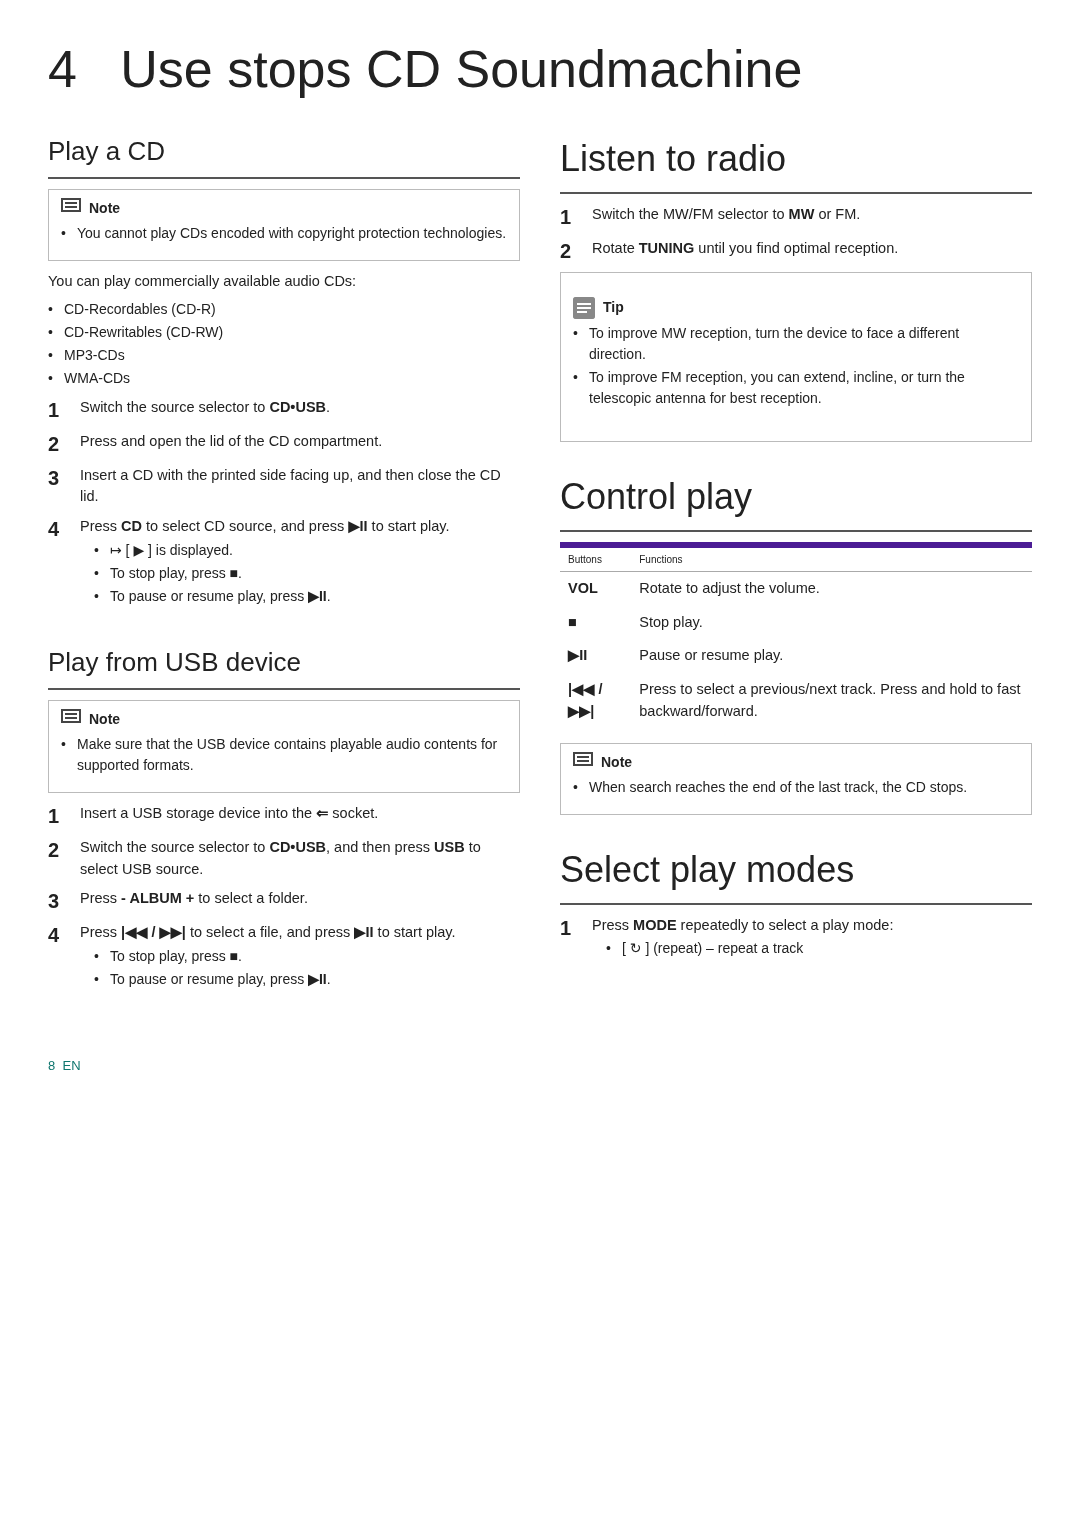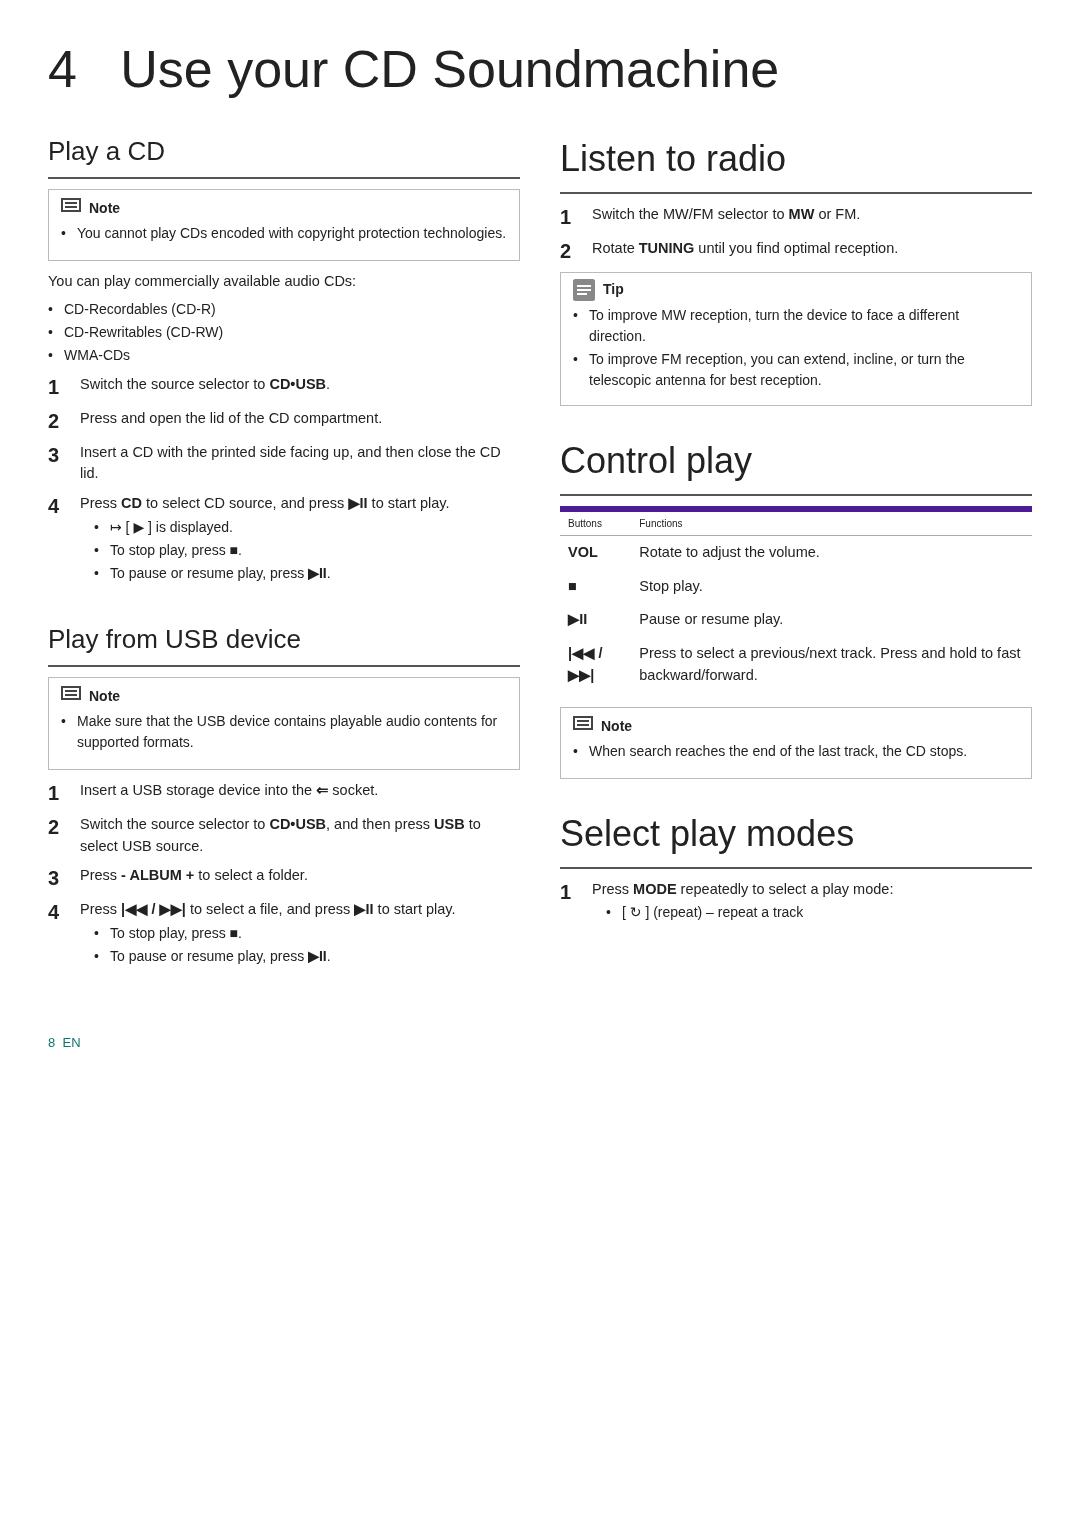--- a/index.html
+++ b/index.html
@@ -72,21 +72,21 @@
     }
     .note-icon::before, .note-icon::after {
       content: '';
       display: block;
       height: 2px;
       background: #444;
       margin: 2px 2px;
     }
     .tip-box {
       border: 1px solid #bbb;
-      padding: 6px 12px;
+      padding: 24px 12px;
       margin-bottom: 0;
       background: #fff;
     }
     .tip-box .tip-header {
       display: flex;
       align-items: center;
       gap: 8px;
       font-weight: bold;
       font-size: 14px;
       margin-bottom: 4px;
@@ -167,21 +167,21 @@
       font-size: 13px;
       color: #0f766e;
     }
   </style>
 </head>
 <body>
 
 <div style="margin-bottom: 28px;">
   <h1 class="main-title">
     <span class="num">4</span>
-    &nbsp;&nbsp;<span>Use your CD Soundmachine</span>
+    &nbsp;&nbsp;<span>Use stops CD Soundmachine</span>
   </h1>
 </div>
 
 <div class="page-layout">
 
   <div class="left-col">
 
     <div class="section">
       <h2 class="section-title">Play a CD</h2>
 
@@ -193,20 +193,21 @@
         <ul class="bullet-list">
           <li>You cannot play CDs encoded with copyright protection technologies.</li>
         </ul>
       </div>
 
       <p style="font-size:14.5px; margin-bottom:6px;">You can play commercially available audio CDs:</p>
 
       <ul class="bullet-list">
         <li>CD-Recordables (CD-R)</li>
         <li>CD-Rewritables (CD-RW)</li>
+        <li>MP3-CDs</li>
         <li>WMA-CDs</li>
       </ul>
 
       <div class="steps">
         <div class="step">
           <span class="step-num">1</span>
           <div class="step-content">
             Switch the source selector to <span class="kbd">CD•USB</span>.
           </div>
         </div>

